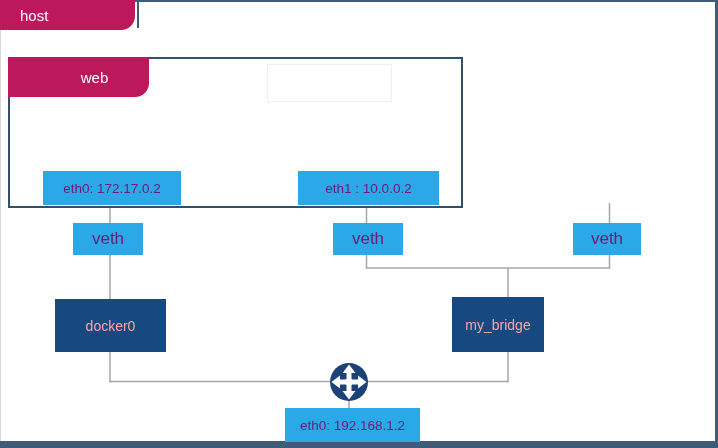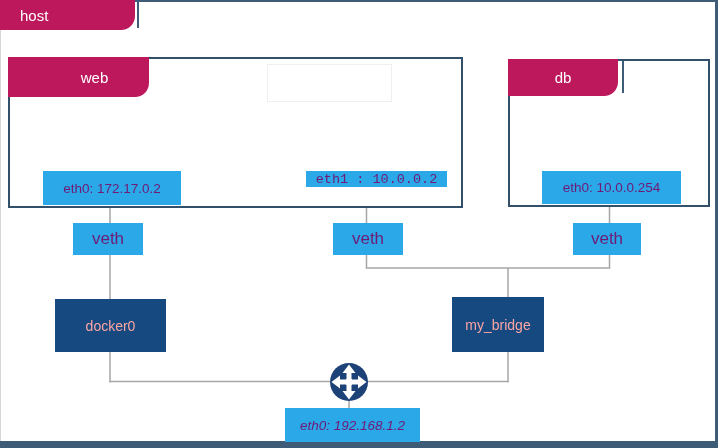--- a/index.html
+++ b/index.html
@@ -32,27 +32,27 @@
     position:absolute;left:257px;top:5px;width:123px;height:36px;
     background:#fff;border:1px solid #f0eeee;z-index:3;
   }
   
   .chip{
     position:absolute;background:#2aa8e8;color:#701a75;
     display:flex;align-items:center;justify-content:center;
     font-size:13.5px;z-index:4;box-sizing:border-box;
   }
   .if-web0{left:33px;top:112px;width:138px;height:34px;}
-  .if-web1{left:296px;top:112px;width:141px;height:16px;font-family:Liberation Mono, monospace;}
+  .if-web1{left:288px;top:112px;width:141px;height:34px;}
   .if-db0{left:32px;top:110px;width:139px;height:33px;}
   .veth{z-index:4;font-size:17px;}
   .veth-1{left:73px;top:223px;width:70px;height:32px;}
   .veth-2{left:333px;top:223px;width:70px;height:32px;}
   .veth-3{left:573px;top:223px;width:68px;height:32px;}
-  .hostif{left:285px;top:408px;width:135px;height:34px;font-style:italic;}
+  .hostif{left:285px;top:408px;width:135px;height:34px;}
   
   .bridge{
     position:absolute;background:#16497f;color:#fca5a5;
     display:flex;align-items:center;justify-content:center;
     font-size:14px;z-index:4;
   }
   .bridge-docker0{left:55px;top:299px;width:111px;height:53px;}
   .bridge-my{left:452px;top:297px;width:92px;height:55px;}
   .wires{position:absolute;left:0;top:0;z-index:1;}
 </style>
@@ -100,27 +100,20 @@
   <div class="cbox cbox-web">
     <div class="tab tab-web">
       <span>web</span>
     </div>
     <div class="tab-tick" style="left:111px;top:0;width:2px;height:33px;"></div>
     <div class="ghost-box"></div>
     <div class="chip if-web0">eth0: 172.17.0.2</div>
     <div class="chip if-web1">eth1 : 10.0.0.2</div>
   </div>
 
-  <div class="cbox cbox-db">
-    <div class="tab tab-db">
-      <span>db</span>
-    </div>
-    <div class="tab-tick" style="left:112px;top:0;width:2px;height:32px;"></div>
-    <div class="chip if-db0">eth0: 10.0.0.254</div>
-  </div>
 
   <div class="chip veth veth-1">veth</div>
   <div class="chip veth veth-2">veth</div>
   <div class="chip veth veth-3">veth</div>
 
   <div class="bridge bridge-docker0">docker0</div>
   <div class="bridge bridge-my">my_bridge</div>
 
   <div class="chip hostif">eth0: 192.168.1.2</div>
 

